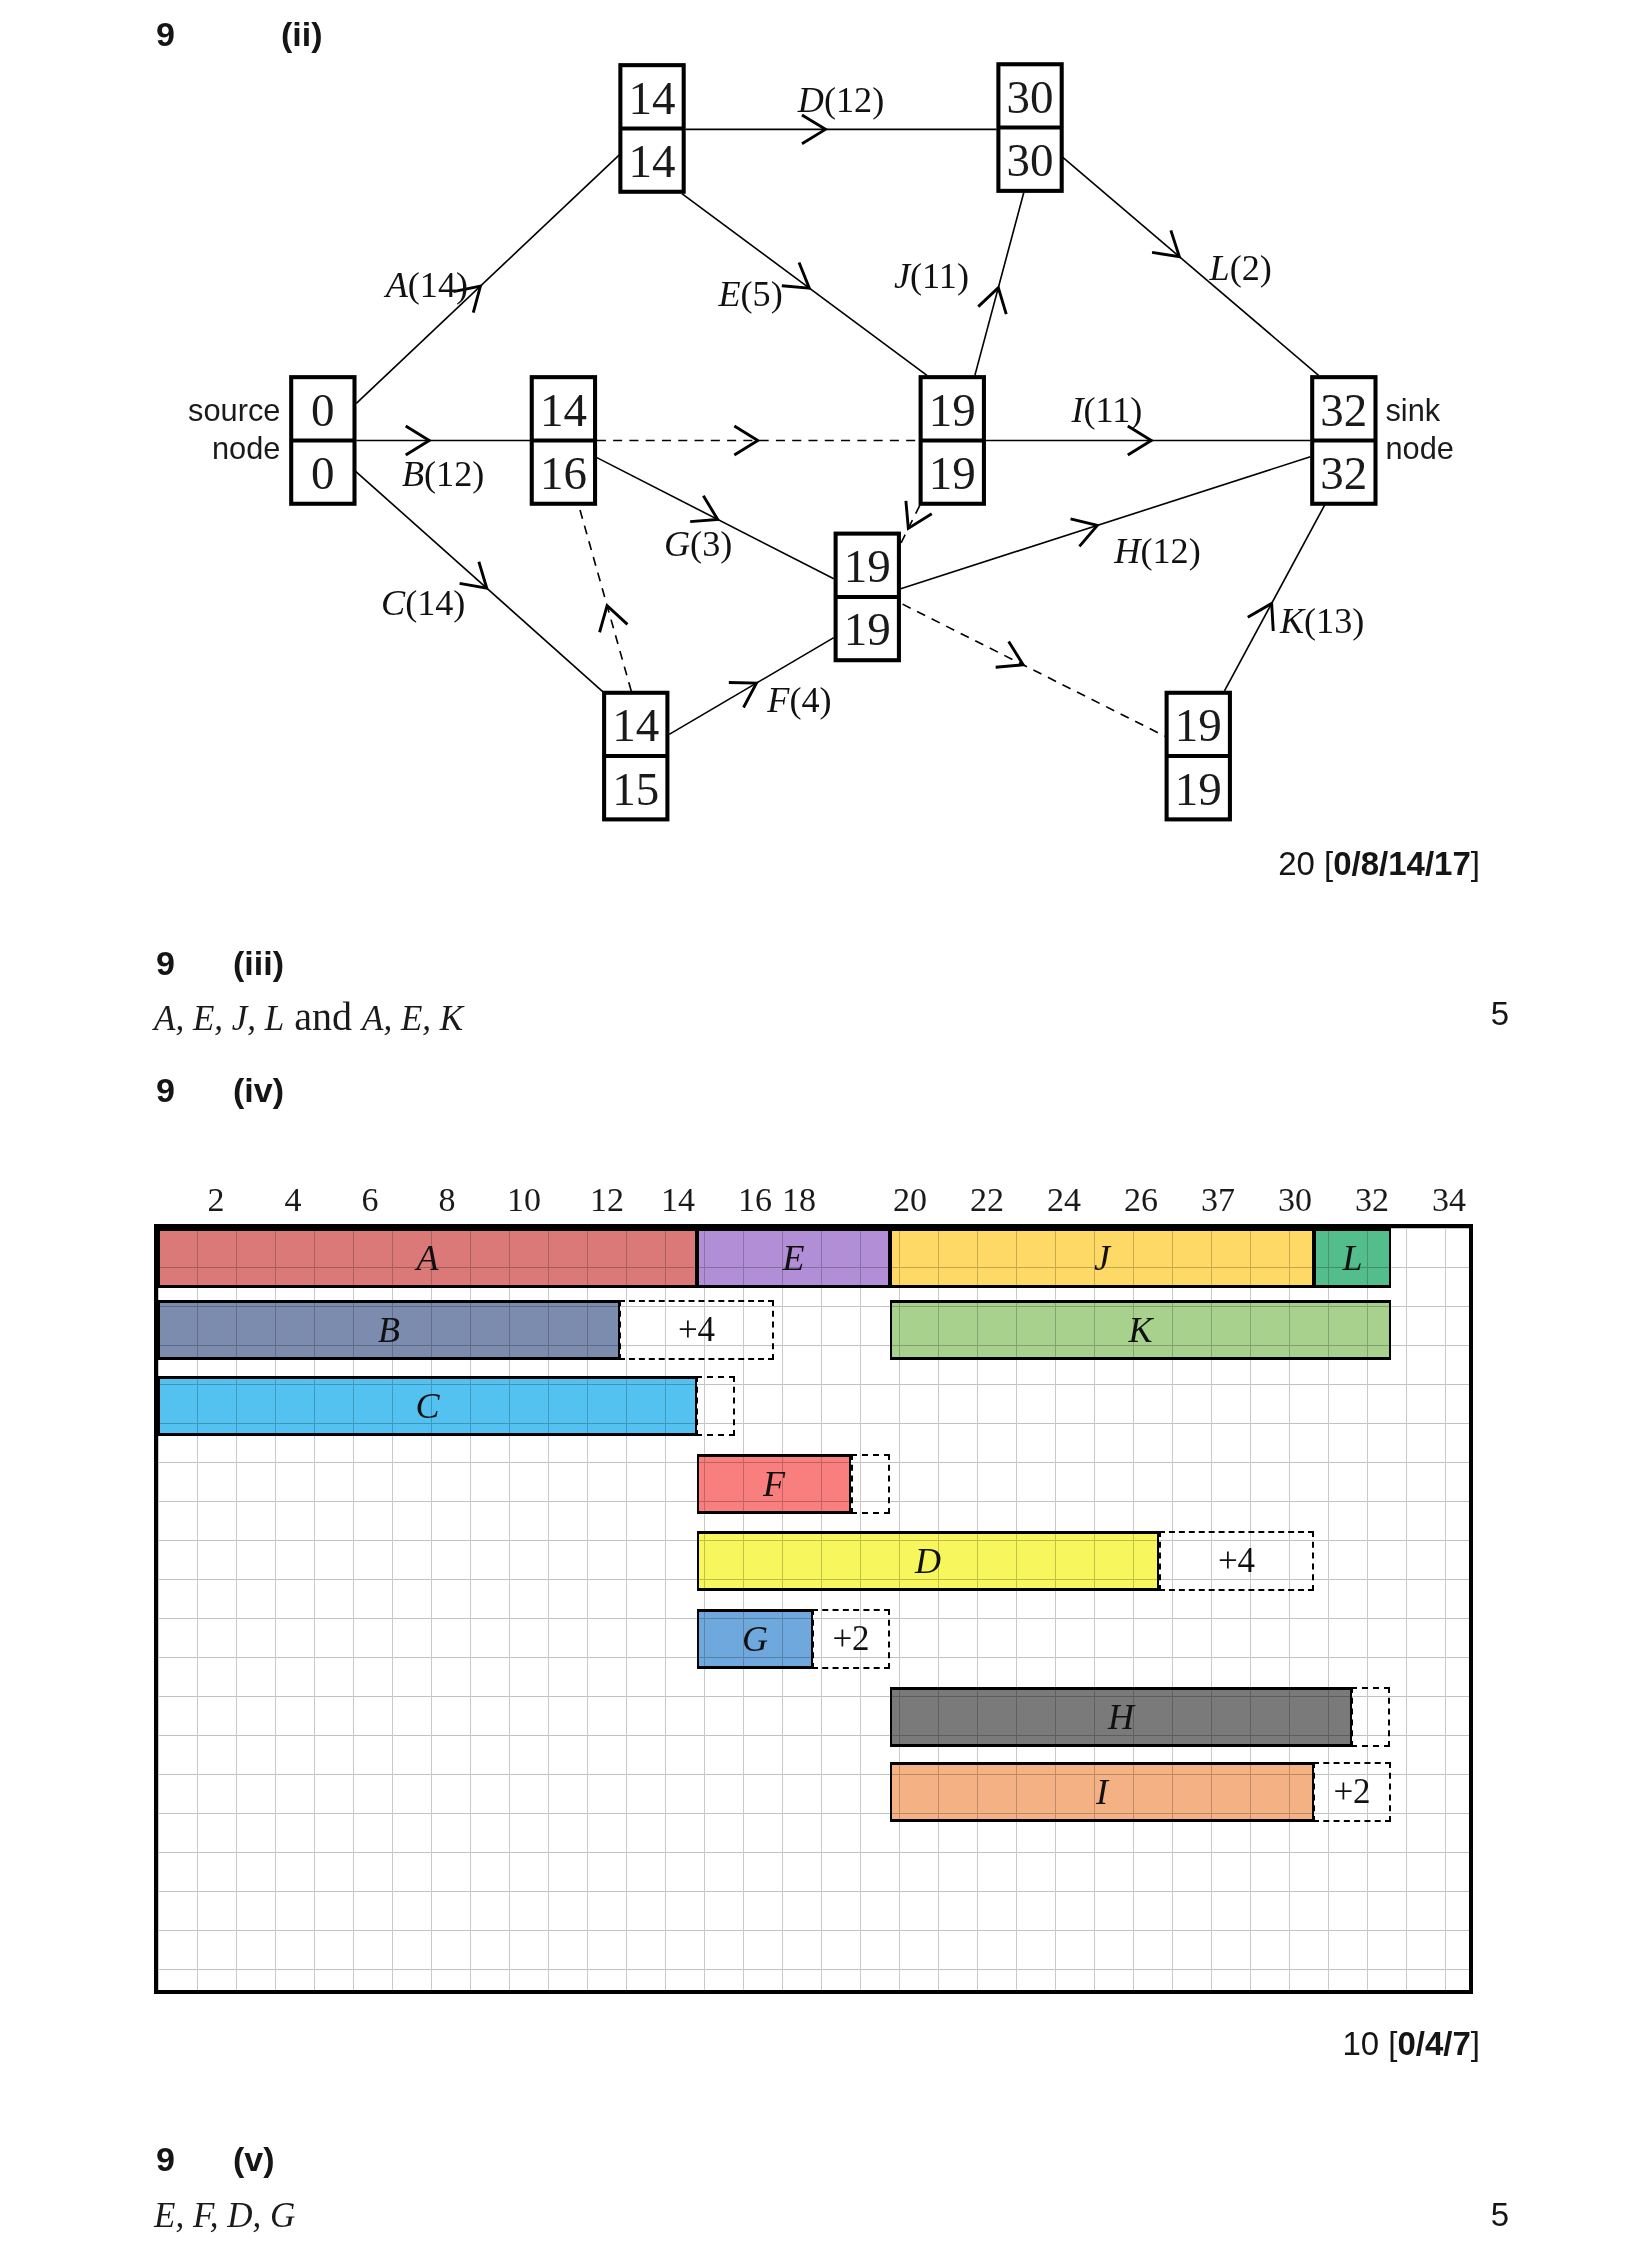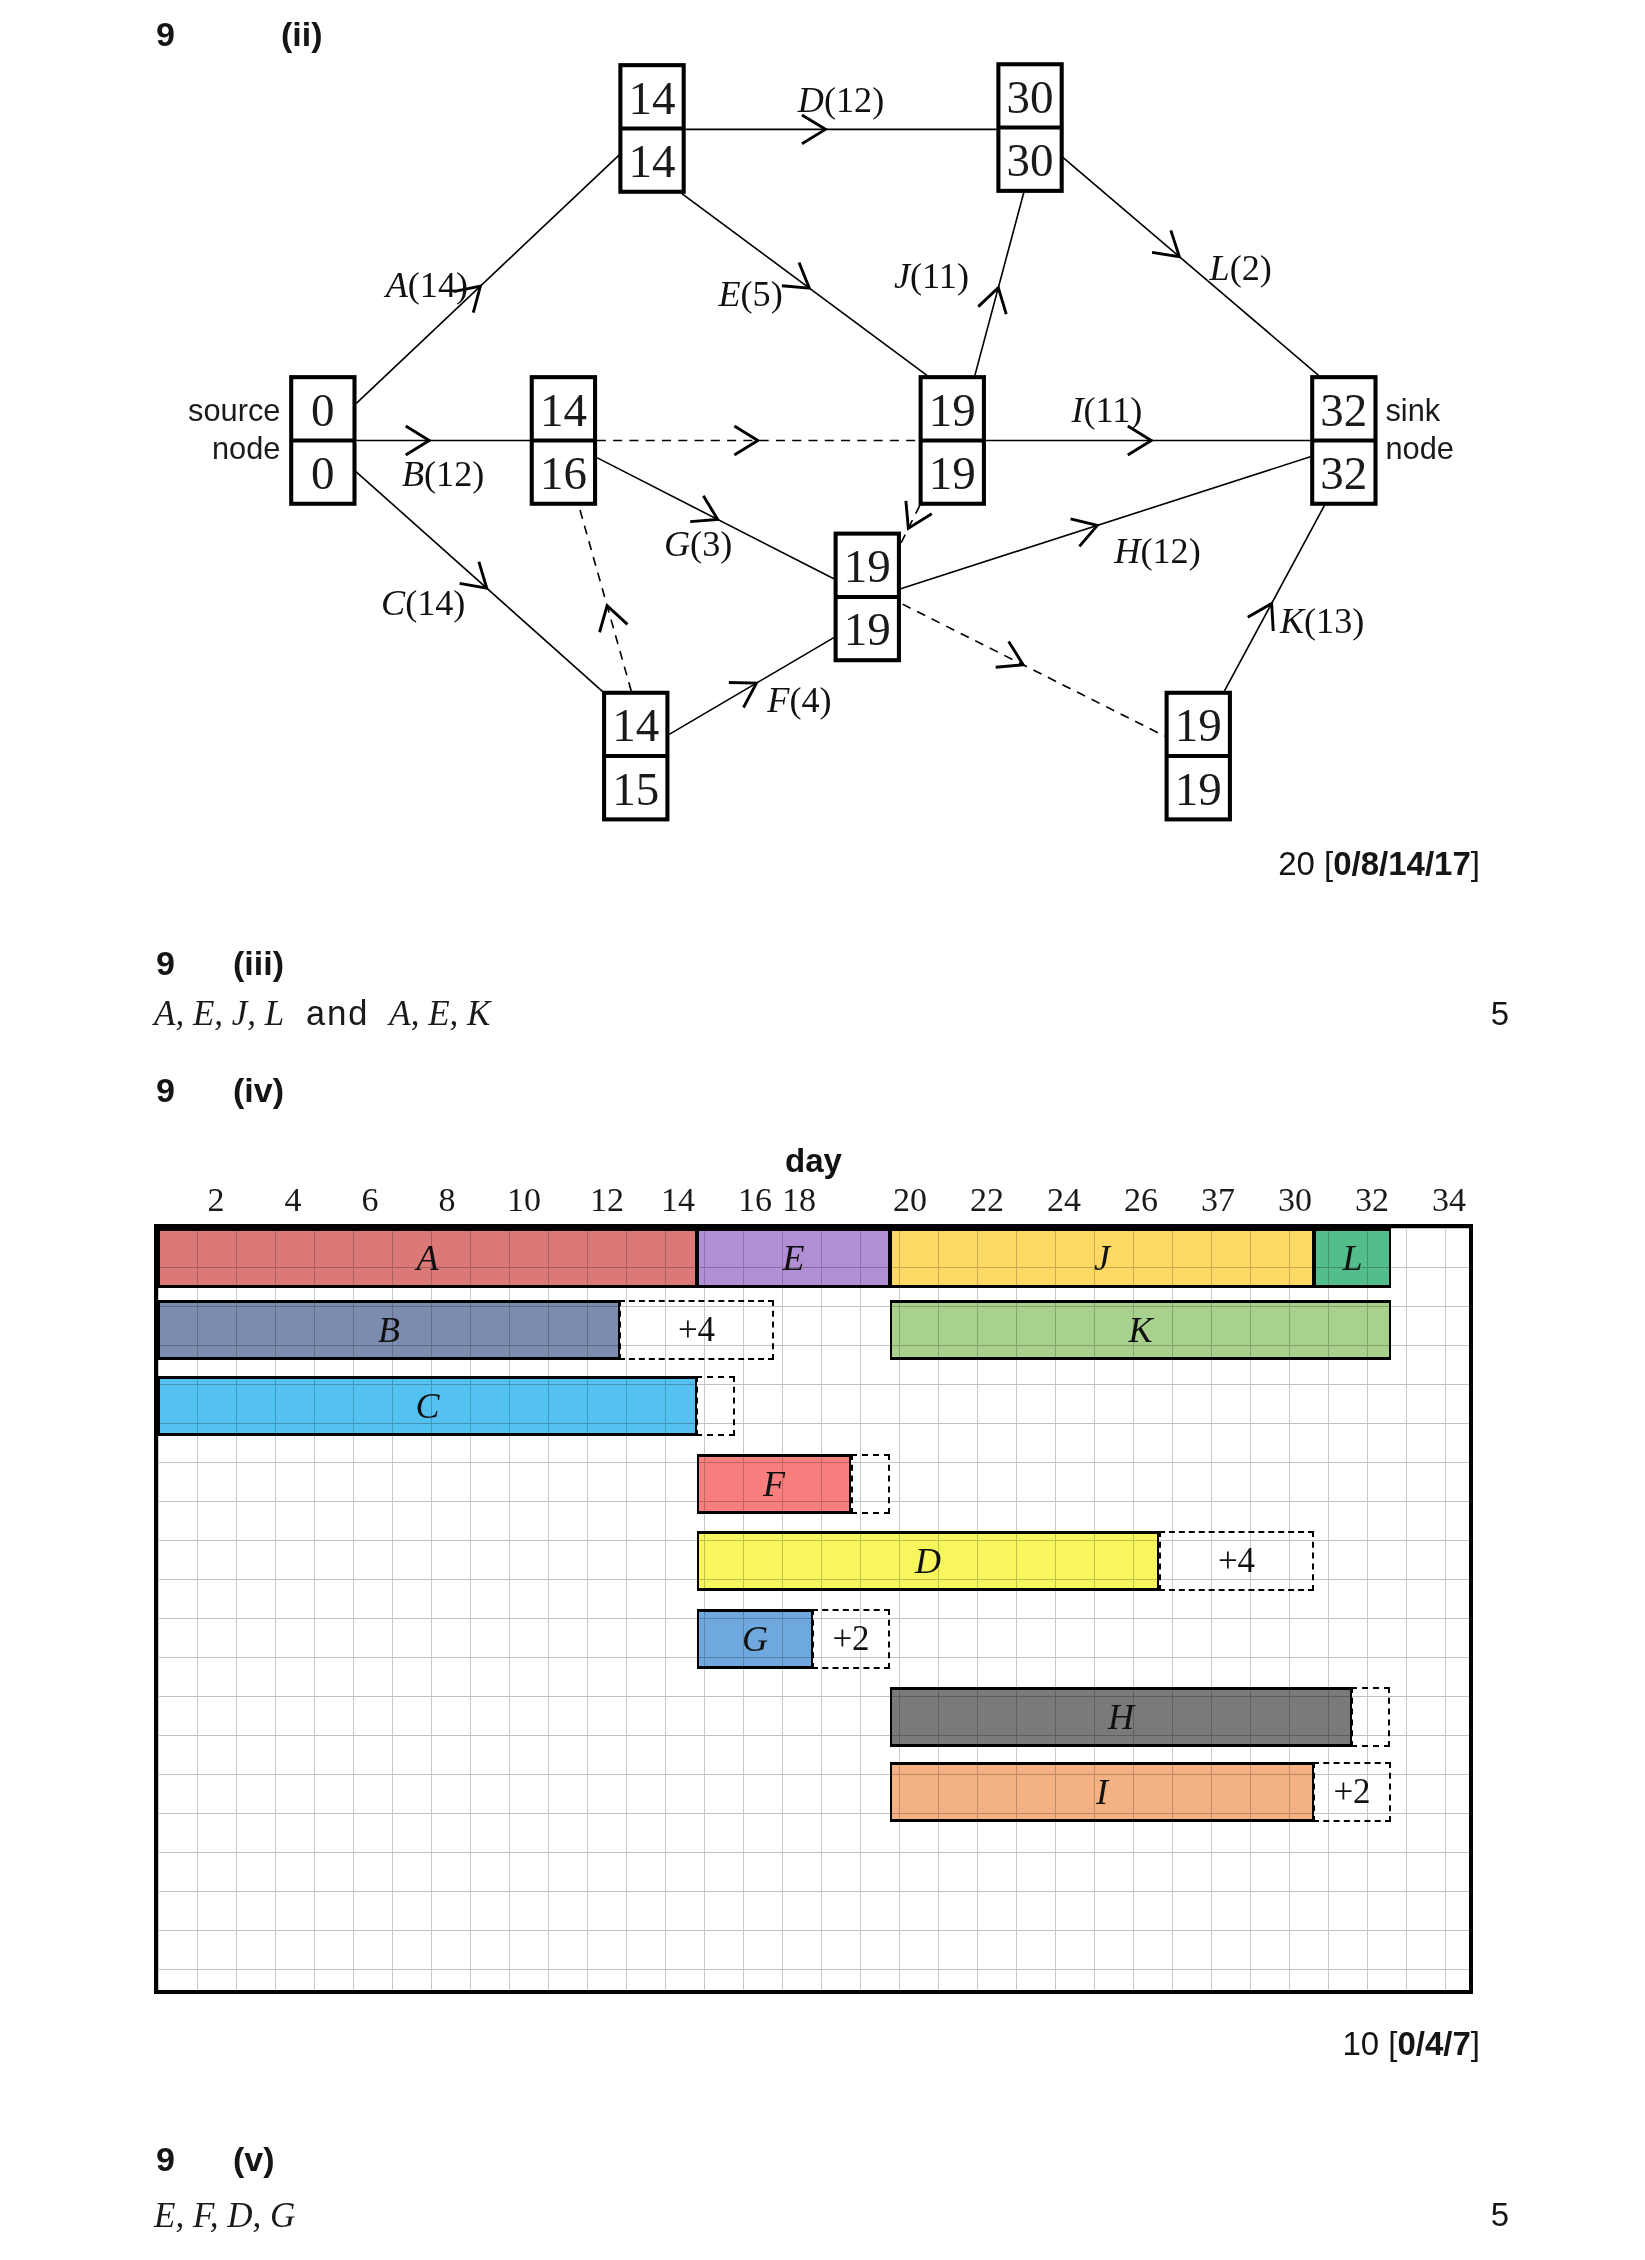--- a/index.html
+++ b/index.html
@@ -2,21 +2,21 @@
 <html style="font-size:14.5px"><head>
 <meta charset="utf-8">
 <style>
   html,body{margin:0;padding:0;background:#fff;}
   .page{position:relative;width:1645px;height:2261px;background:#ffffff;
         font-family:"Liberation Sans",sans-serif;color:#111;overflow:hidden;}
   .abs{position:absolute;}
   .qnum,.qpart{font-weight:bold;font-size:34px;color:#151515;}
   .answer{font-size:35px;color:#1a1a1a;white-space:nowrap;}
   .answer .it{font-family:"Liberation Serif",serif;font-style:italic;}
-  .answer .up{font-family:Liberation Mono, monospace;font-size:35px;}
+  .answer .up{font-family:Liberation Serif, serif;font-size:40px;}
   .mark{font-size:33px;color:#151515;}
   .marks-footer{font-size:33px;color:#151515;white-space:nowrap;}
   .marks-footer b{font-weight:bold;}
   #net{position:absolute;left:0;top:0;}
   .day-title{font-weight:bold;font-size:33px;color:#111;}
   .tick{position:absolute;width:76px;text-align:center;line-height:1;
         font-family:"Liberation Serif",serif;font-size:34px;color:#1a1a1a;}
   .gantt-area{position:absolute;box-sizing:border-box;border:4.5px solid #000;background:#fff;}
   .bar{position:absolute;box-sizing:border-box;border:solid #000;border-width:3.6px 2.7px;
        display:flex;align-items:center;justify-content:center;z-index:2;}
@@ -178,21 +178,20 @@
   <div class="abs qnum" style="left:156px;top:944px;">9</div>
   <div class="abs qpart" style="left:233px;top:944px;">(iii)</div>
   <div class="abs answer" style="left:154px;top:993px;">
     <span class="it">A, E, J, L</span><span class="up"> and </span><span class="it">A, E, K</span>
   </div>
   <div class="abs mark" style="right:136px;top:995px;">5</div>
 
   <div class="abs qnum" style="left:156px;top:1071px;">9</div>
   <div class="abs qpart" style="left:233px;top:1071px;">(iv)</div>
 
-  <div class="abs day-title" style="left:154px;top:1142px;width:1319px;text-align:center;">day</div>
   <div id="ticks">
       <div class="tick" style="left: 178px; top: 1183px;">2</div>
       <div class="tick" style="left: 255px; top: 1183px;">4</div>
       <div class="tick" style="left: 332px; top: 1183px;">6</div>
       <div class="tick" style="left: 409px; top: 1183px;">8</div>
       <div class="tick" style="left: 486px; top: 1183px;">10</div>
       <div class="tick" style="left: 569px; top: 1183px;">12</div>
       <div class="tick" style="left: 640px; top: 1183px;">14</div>
       <div class="tick" style="left: 717px; top: 1183px;">16</div>
       <div class="tick" style="left: 761px; top: 1183px;">18</div>

